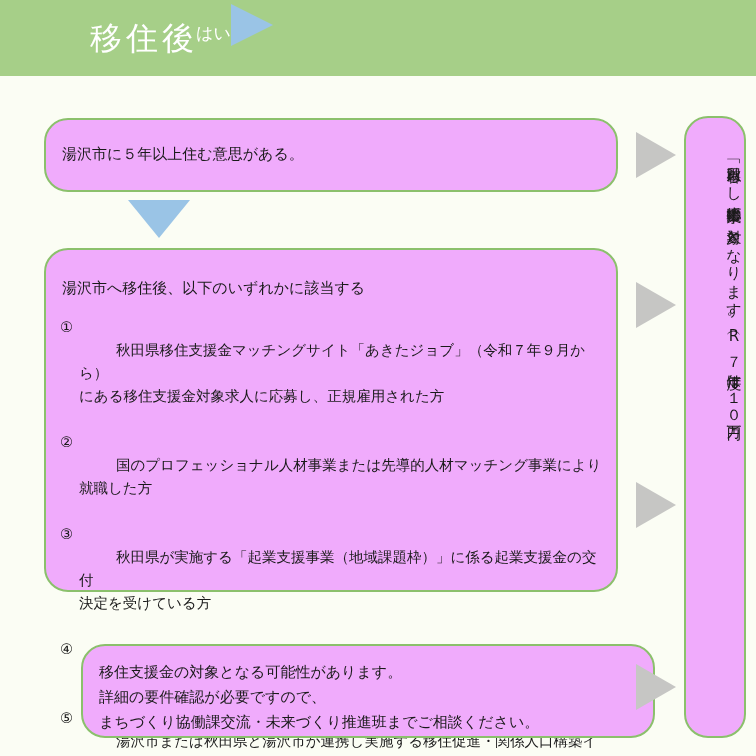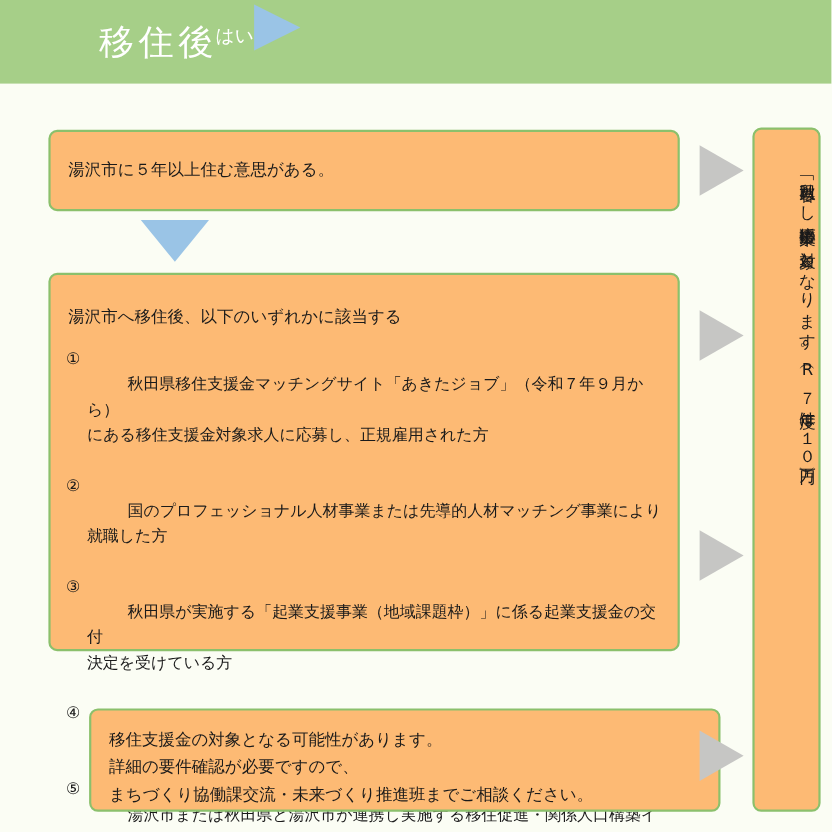--- a/index.html
+++ b/index.html
@@ -71,23 +71,23 @@
     height: 0;
     border-top: 21px solid transparent;
     border-bottom: 21px solid transparent;
   }
   .tri-right.yes  { border-left: 42px solid #9ac4e6; }
   .tri-right.no   { border-left: 42px solid #c3c3c1; }
 
   
   .box {
     position: absolute;
-    background: #fdba74;
+    background: #f0abfc;
     border: 2px solid #8bc06c;
-    border-radius: 8px;
+    border-radius: 24px;
     box-sizing: border-box;
     text-decoration: underline;
   }
   .box .box-text {
     font-size: 14.5px;
     line-height: 24px;
     color: #1a1a1a;
     white-space: pre-wrap;
   }
 

